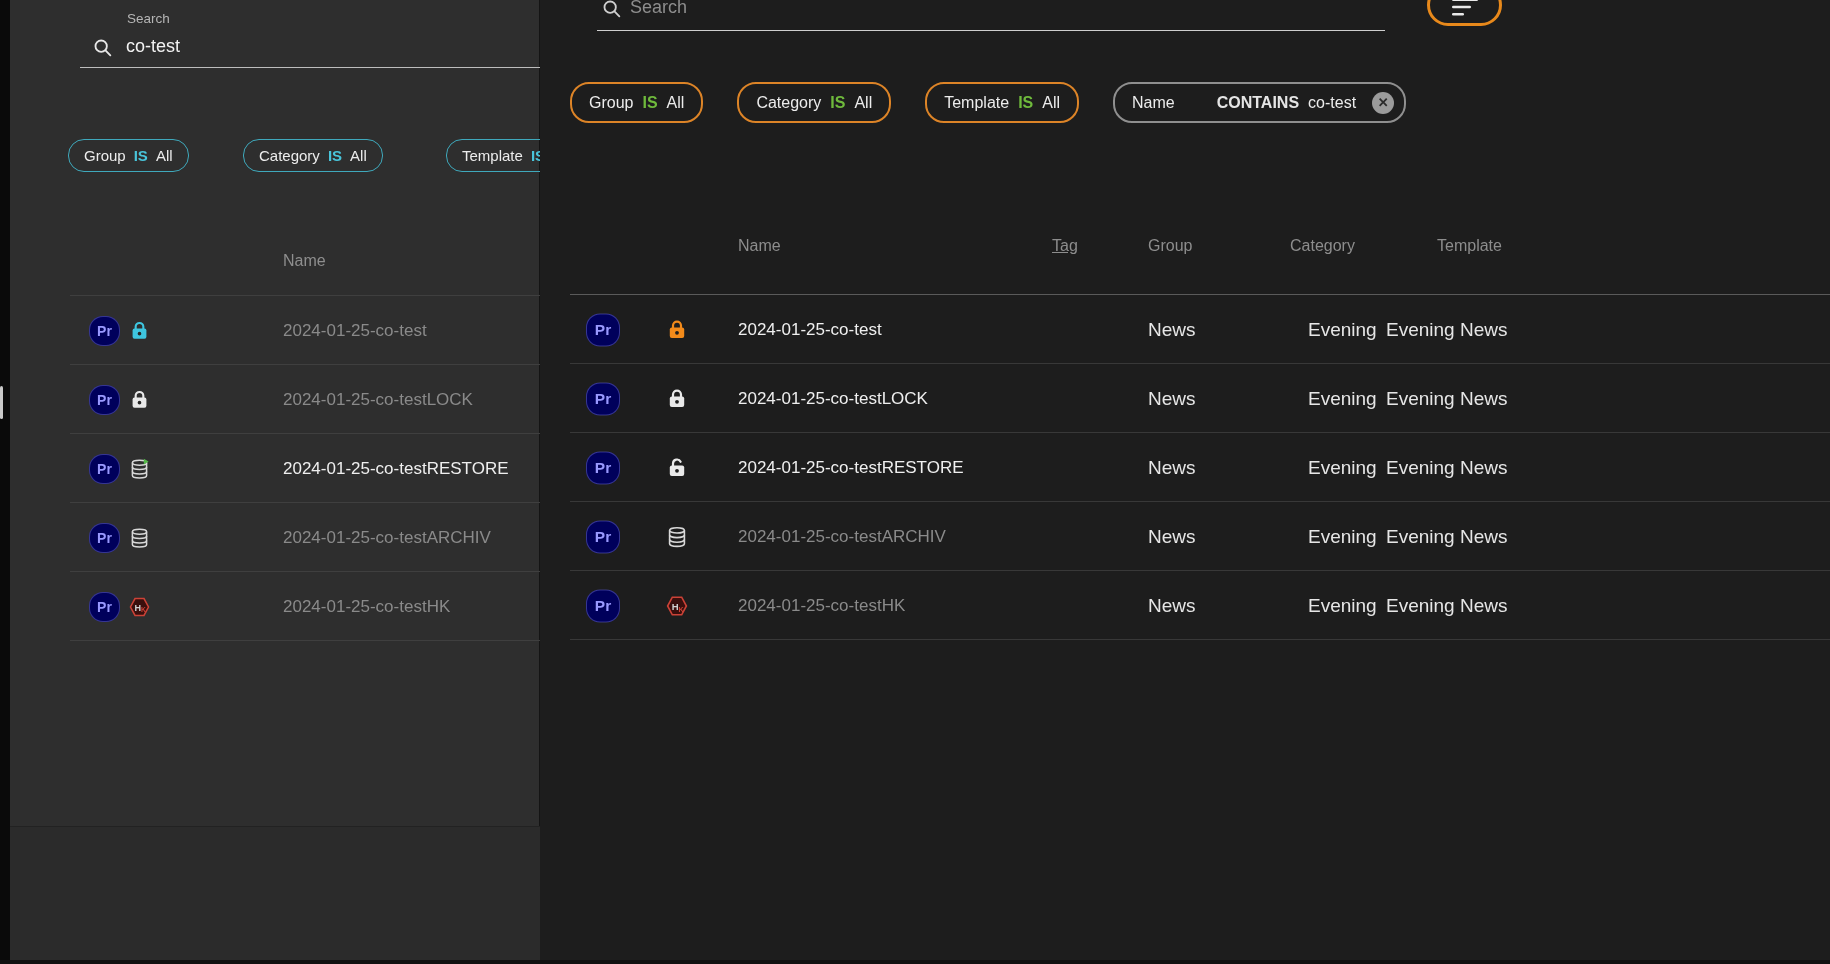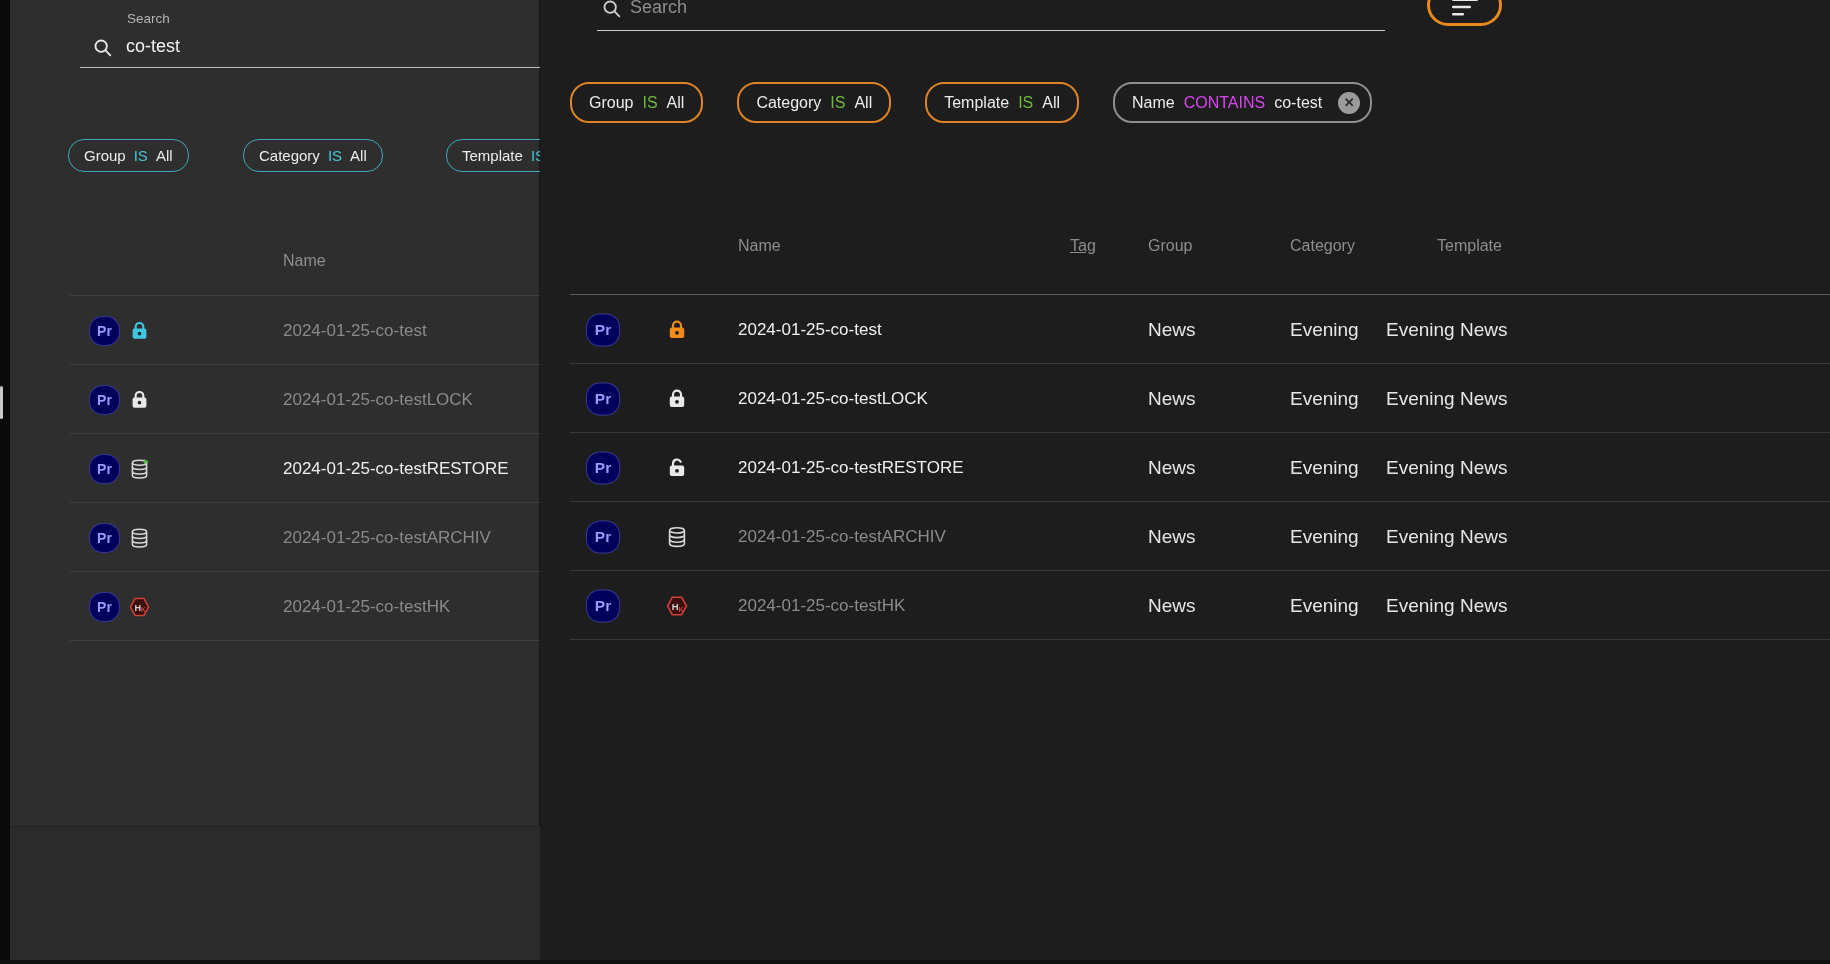--- a/index.html
+++ b/index.html
@@ -3,21 +3,21 @@
 <meta charset="utf-8">
 <style>
   html,body{margin:0;padding:0;background:#111;}
   body{font-family:"Liberation Sans", sans-serif;}
   .screen{position:relative;width:1830px;height:960px;overflow:hidden;background:#1d1d1d;}
 
   
   .pill{display:inline-flex;align-items:center;white-space:nowrap;color:#e9e9e9;
         border:1px solid #888;border-radius:18px;background:transparent;}
   .f-field,.f-value{color:#ececec;}
-  .f-op{font-weight:400;}
+  .f-op{font-weight:700;}
 
   .pr{display:flex;align-items:center;justify-content:center;background:#00005b;color:#9999ff;
       font-weight:700;border-radius:14px;border:1px solid rgba(153,153,255,.35);box-sizing:border-box;}
 
   .status{display:flex;justify-content:center;align-items:center;width:26px;}
   .status svg{display:none;}
   .icon-lock-cyan{color:#3ec6e0;}   .icon-lock-cyan .i-lock{display:block;}
   .icon-lock-white{color:#e9e9e9;}  .icon-lock-white .i-lock{display:block;}
   .icon-lock-orange{color:#f28a1a;} .icon-lock-orange .i-lock{display:block;}
   .icon-unlock-white{color:#e9e9e9;}.icon-unlock-white .i-unlock{display:block;}
@@ -63,35 +63,35 @@
   .rp-search-text{position:absolute;left:90px;top:-3px;font-size:18px;color:#8d8d8d;}
   .rp-underline{position:absolute;left:57px;top:30px;width:788px;height:1px;background:#cfcfcf;}
   .rp-menu{position:absolute;left:887px;top:-16px;width:75px;height:42px;border-radius:21px;
            border:3px solid #e8891b;background:transparent;box-sizing:border-box;
            display:flex;align-items:flex-end;justify-content:center;padding-bottom:6px;}
   .rp-pills{position:absolute;left:30px;top:82px;display:flex;gap:34px;}
   .rp-pills .pill{height:37px;border-radius:19px;padding:0 17px;font-size:16px;gap:9px;border-width:2px;}
   .rp-pills .pill.orange{border-color:#dd8427;}
   .rp-pills .pill.gray{border-color:#8f8f8f;}
   .rp-pills .pill[data-op="IS"] .f-op{color:#6fba3c;}
-  .rp-pills .pill[data-op="CONTAINS"] .f-op{color:#d946ef;}
+  .rp-pills .pill[data-op="CONTAINS"] .f-op{color:#e5e5e5;margin-left:33px;}
   .pill-close{display:flex;align-items:center;justify-content:center;width:22px;height:22px;border-radius:50%;
               background:#9b9b9b;color:#2b2b2b;font-size:13px;font-weight:700;margin-left:7px;margin-right:-7px;cursor:pointer;}
   .rp-thead span{position:absolute;top:237px;font-size:16px;color:#8d8d8d;}
-  .rp-thead .h-name{left:198px;} .rp-thead .h-tag{left:530px;text-decoration:underline;} .rp-thead .h-group{left:608px;}
+  .rp-thead .h-name{left:198px;} .rp-thead .h-tag{left:512px;text-decoration:underline;} .rp-thead .h-group{left:608px;}
   .rp-thead .h-cat{left:750px;}  .rp-thead .h-tpl{left:897px;}
   .rp-sep{position:absolute;left:30px;right:0;top:294px;height:1px;background:#5a5a5a;}
   .rp-rows{position:absolute;left:0;right:0;top:295px;}
   .rp-rows .row{height:69px;}
   .rp-rows .row::after{content:"";position:absolute;left:30px;right:0;bottom:0;height:1px;background:#383838;transform:none;top:auto;}
   .rp-rows .pr{left:46px;width:34px;height:33px;font-size:15.5px;}
   .rp-rows .status{left:124px;}
   .rp-rows .name{left:198px;}
   .rp-rows .cell{font-size:19px;color:#e6e6e6;}
-  .rp-rows .c-group{left:608px;} .rp-rows .c-cat{left:750px;} .rp-rows .c-tpl{left:846px;}
+  .rp-rows .c-group{left:608px;} .rp-rows .c-cat{left:768px;} .rp-rows .c-tpl{left:846px;}
 </style>
 </head>
 <body>
 
 <div class="screen">
 
   <div class="lp">
     <div class="lp-strip"></div>
     <div class="lp-thumb"></div>
 

